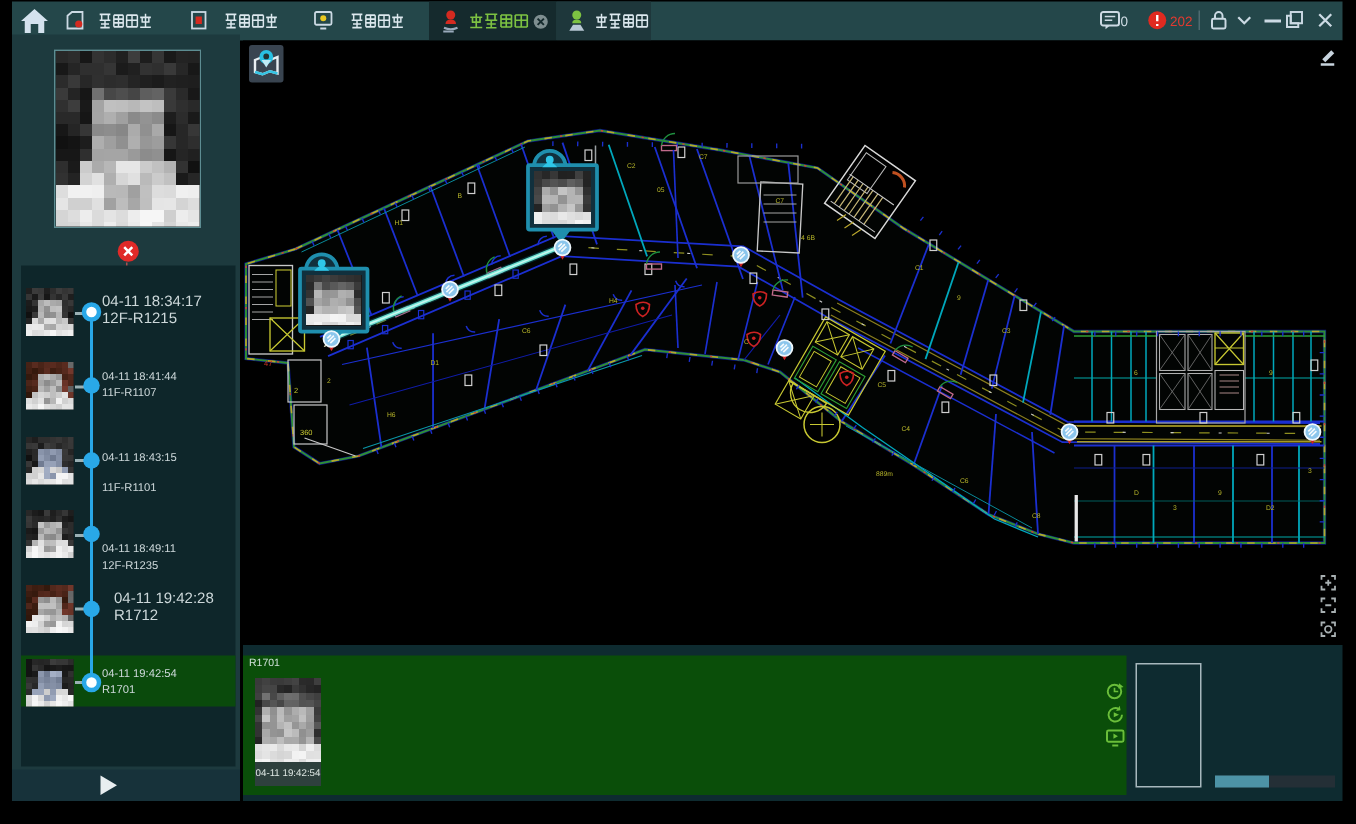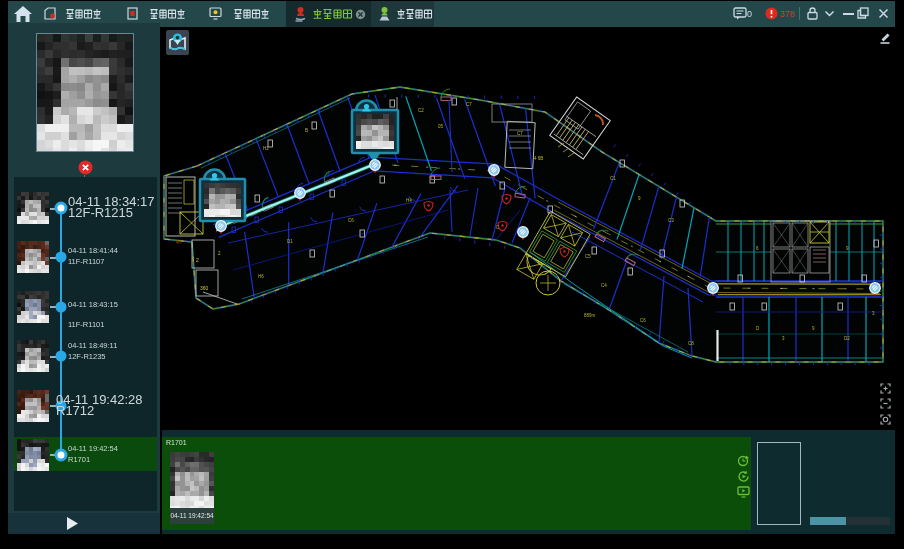--- a/index.html
+++ b/index.html
@@ -111,21 +111,21 @@
 <svg class="abs" style="left:733px;top:7px" width="14" height="13" viewBox="0 0 14 13">
 <rect x="1" y="1" width="12" height="9" rx="1.5" fill="none" stroke="#ccdae4" stroke-width="1.3"></rect>
 <path d="M3.5 4 h7 M3.5 6.5 h5" stroke="#ccdae4" stroke-width="1.1"></path>
 <path d="M4 10 l0 2.5 l3 -2.5" fill="#ccdae4"></path>
   </svg>
 <div class="abs" style="left:747px;top:8.5px;color:#cfdce4;font-size:9px">0</div>
 <svg class="abs" style="left:765px;top:7px" width="13" height="13" viewBox="0 0 13 13">
 <circle cx="6.5" cy="6.5" r="6" fill="#e02a20"></circle>
 <path d="M6.5 3 v4.2 M6.5 9 v1.4" stroke="#fff" stroke-width="1.6"></path>
   </svg>
-<div class="abs" style="left:780px;top:8.5px;color:#e23a30;font-size:9px">378</div>
+<div class="abs" style="left:780px;top:8.5px;color:#e23a30;font-size:9px">202</div>
 <div class="abs" style="left:799px;top:7px;width:1px;height:13px;background:#4e6b70"></div>
 <svg class="abs" style="left:806px;top:7px" width="13" height="13" viewBox="0 0 13 13">
 <rect x="2" y="5.5" width="9" height="6.5" rx="1" fill="none" stroke="#ccdae4" stroke-width="1.3"></rect>
 <path d="M4 5.5 V3.5 a2.5 2.5 0 0 1 5 0 V5.5" fill="none" stroke="#ccdae4" stroke-width="1.3"></path>
   </svg>
 <svg class="abs" style="left:824px;top:10px" width="11" height="8" viewBox="0 0 11 8">
 <path d="M1.5 1.5 L5.5 5.5 L9.5 1.5" fill="none" stroke="#ccdae4" stroke-width="1.5"></path>
   </svg>
 <div class="abs" style="left:843px;top:13px;width:11px;height:2px;background:#ccdae4"></div>
 <svg class="abs" style="left:857px;top:7px" width="12" height="12" viewBox="0 0 12 12">
@@ -396,21 +396,21 @@
       <rect x="16.0" y="28.0" width="4.00" height="4.00" fill="rgb(247,247,247)"></rect>
       <rect x="20.0" y="28.0" width="4.00" height="4.00" fill="rgb(226,226,226)"></rect>
       <rect x="24.0" y="28.0" width="4.00" height="4.00" fill="rgb(233,233,233)"></rect>
       <rect x="28.0" y="28.0" width="4.00" height="4.00" fill="rgb(239,239,239)"></rect>
     </g>
   </svg>
 <div class="abs" style="left:50px;top:208px;width:7px;height:1.5px;background:#9ab0b4"></div>
 <svg class="abs" style="left:54px;top:201px" width="14" height="14">
     <circle cx="7" cy="7" r="5" fill="#fff" stroke="#29a8e8" stroke-width="3"></circle>
   </svg>
-<div class="abs" style="left:68px;top:196px;color:#cdd8da;font-size:13px;line-height:11px">04-11 18:34:17<br>12F-R1215</div>
+<div class="abs" style="left:68px;top:196px;color:#cdd8da;font-size:10px;line-height:11px">04-11 18:34:17<br>12F-R1215</div>
 <svg class="abs" style="left:17px;top:241px" width="32" height="32" viewBox="0 0 32 32">
     <g shape-rendering="crispEdges">
       <rect x="0" y="0" width="32" height="32" fill="#1a1a1a"></rect>
       <rect x="0.0" y="0.0" width="4.00" height="4.00" fill="rgb(70,34,22)"></rect>
       <rect x="4.0" y="0.0" width="4.00" height="4.00" fill="rgb(88,43,31)"></rect>
       <rect x="8.0" y="0.0" width="4.00" height="4.00" fill="rgb(74,36,24)"></rect>
       <rect x="12.0" y="0.0" width="4.00" height="4.00" fill="rgb(86,42,30)"></rect>
       <rect x="16.0" y="0.0" width="4.00" height="4.00" fill="rgb(89,43,31)"></rect>
       <rect x="20.0" y="0.0" width="4.00" height="4.00" fill="rgb(78,38,26)"></rect>
       <rect x="24.0" y="0.0" width="4.00" height="4.00" fill="rgb(89,43,31)"></rect>
@@ -618,21 +618,21 @@
       <rect x="16.0" y="28.0" width="4.00" height="4.00" fill="rgb(233,233,233)"></rect>
       <rect x="20.0" y="28.0" width="4.00" height="4.00" fill="rgb(243,243,243)"></rect>
       <rect x="24.0" y="28.0" width="4.00" height="4.00" fill="rgb(233,233,233)"></rect>
       <rect x="28.0" y="28.0" width="4.00" height="4.00" fill="rgb(209,209,209)"></rect>
     </g>
   </svg>
 <div class="abs" style="left:50px;top:356px;width:7px;height:1.5px;background:#9ab0b4"></div>
 <svg class="abs" style="left:54px;top:349px" width="14" height="14">
     <circle cx="7" cy="7" r="5.5" fill="#29a8e8"></circle>
   </svg>
-<div class="abs" style="left:68px;top:340px;color:#cdd8da;font-size:7.5px;line-height:11px">04-11 18:49:11<br>12F-R1235</div>
+<div class="abs" style="left:68px;top:360px;color:#cdd8da;font-size:7.5px;line-height:11px">04-11 18:49:11<br>12F-R1235</div>
 <svg class="abs" style="left:17px;top:390px" width="32" height="32" viewBox="0 0 32 32">
     <g shape-rendering="crispEdges">
       <rect x="0" y="0" width="32" height="32" fill="#1a1a1a"></rect>
       <rect x="0.0" y="0.0" width="4.00" height="4.00" fill="rgb(72,35,23)"></rect>
       <rect x="4.0" y="0.0" width="4.00" height="4.00" fill="rgb(61,29,17)"></rect>
       <rect x="8.0" y="0.0" width="4.00" height="4.00" fill="rgb(64,31,19)"></rect>
       <rect x="12.0" y="0.0" width="4.00" height="4.00" fill="rgb(52,25,13)"></rect>
       <rect x="16.0" y="0.0" width="4.00" height="4.00" fill="rgb(82,40,28)"></rect>
       <rect x="20.0" y="0.0" width="4.00" height="4.00" fill="rgb(91,44,32)"></rect>
       <rect x="24.0" y="0.0" width="4.00" height="4.00" fill="rgb(84,41,29)"></rect>
@@ -692,21 +692,21 @@
       <rect x="16.0" y="28.0" width="4.00" height="4.00" fill="rgb(238,238,238)"></rect>
       <rect x="20.0" y="28.0" width="4.00" height="4.00" fill="rgb(247,247,247)"></rect>
       <rect x="24.0" y="28.0" width="4.00" height="4.00" fill="rgb(243,243,243)"></rect>
       <rect x="28.0" y="28.0" width="4.00" height="4.00" fill="rgb(232,232,232)"></rect>
     </g>
   </svg>
 <div class="abs" style="left:50px;top:405px;width:7px;height:1.5px;background:#9ab0b4"></div>
 <svg class="abs" style="left:54px;top:399px" width="14" height="14">
     <circle cx="7" cy="7" r="5.5" fill="#29a8e8"></circle>
   </svg>
-<div class="abs" style="left:56px;top:394px;color:#cdd8da;font-size:13px;line-height:11px">04-11 19:42:28<br>R1712</div>
+<div class="abs" style="left:76px;top:394px;color:#cdd8da;font-size:10px;line-height:11px">04-11 19:42:28<br>R1712</div>
 <svg class="abs" style="left:17px;top:439px" width="32" height="32" viewBox="0 0 32 32">
     <g shape-rendering="crispEdges">
       <rect x="0" y="0" width="32" height="32" fill="#1a1a1a"></rect>
       <rect x="0.0" y="0.0" width="4.00" height="4.00" fill="rgb(19,19,19)"></rect>
       <rect x="4.0" y="0.0" width="4.00" height="4.00" fill="rgb(39,39,39)"></rect>
       <rect x="8.0" y="0.0" width="4.00" height="4.00" fill="rgb(37,37,37)"></rect>
       <rect x="12.0" y="0.0" width="4.00" height="4.00" fill="rgb(39,39,39)"></rect>
       <rect x="16.0" y="0.0" width="4.00" height="4.00" fill="rgb(61,61,61)"></rect>
       <rect x="20.0" y="0.0" width="4.00" height="4.00" fill="rgb(55,55,55)"></rect>
       <rect x="24.0" y="0.0" width="4.00" height="4.00" fill="rgb(55,55,55)"></rect>

